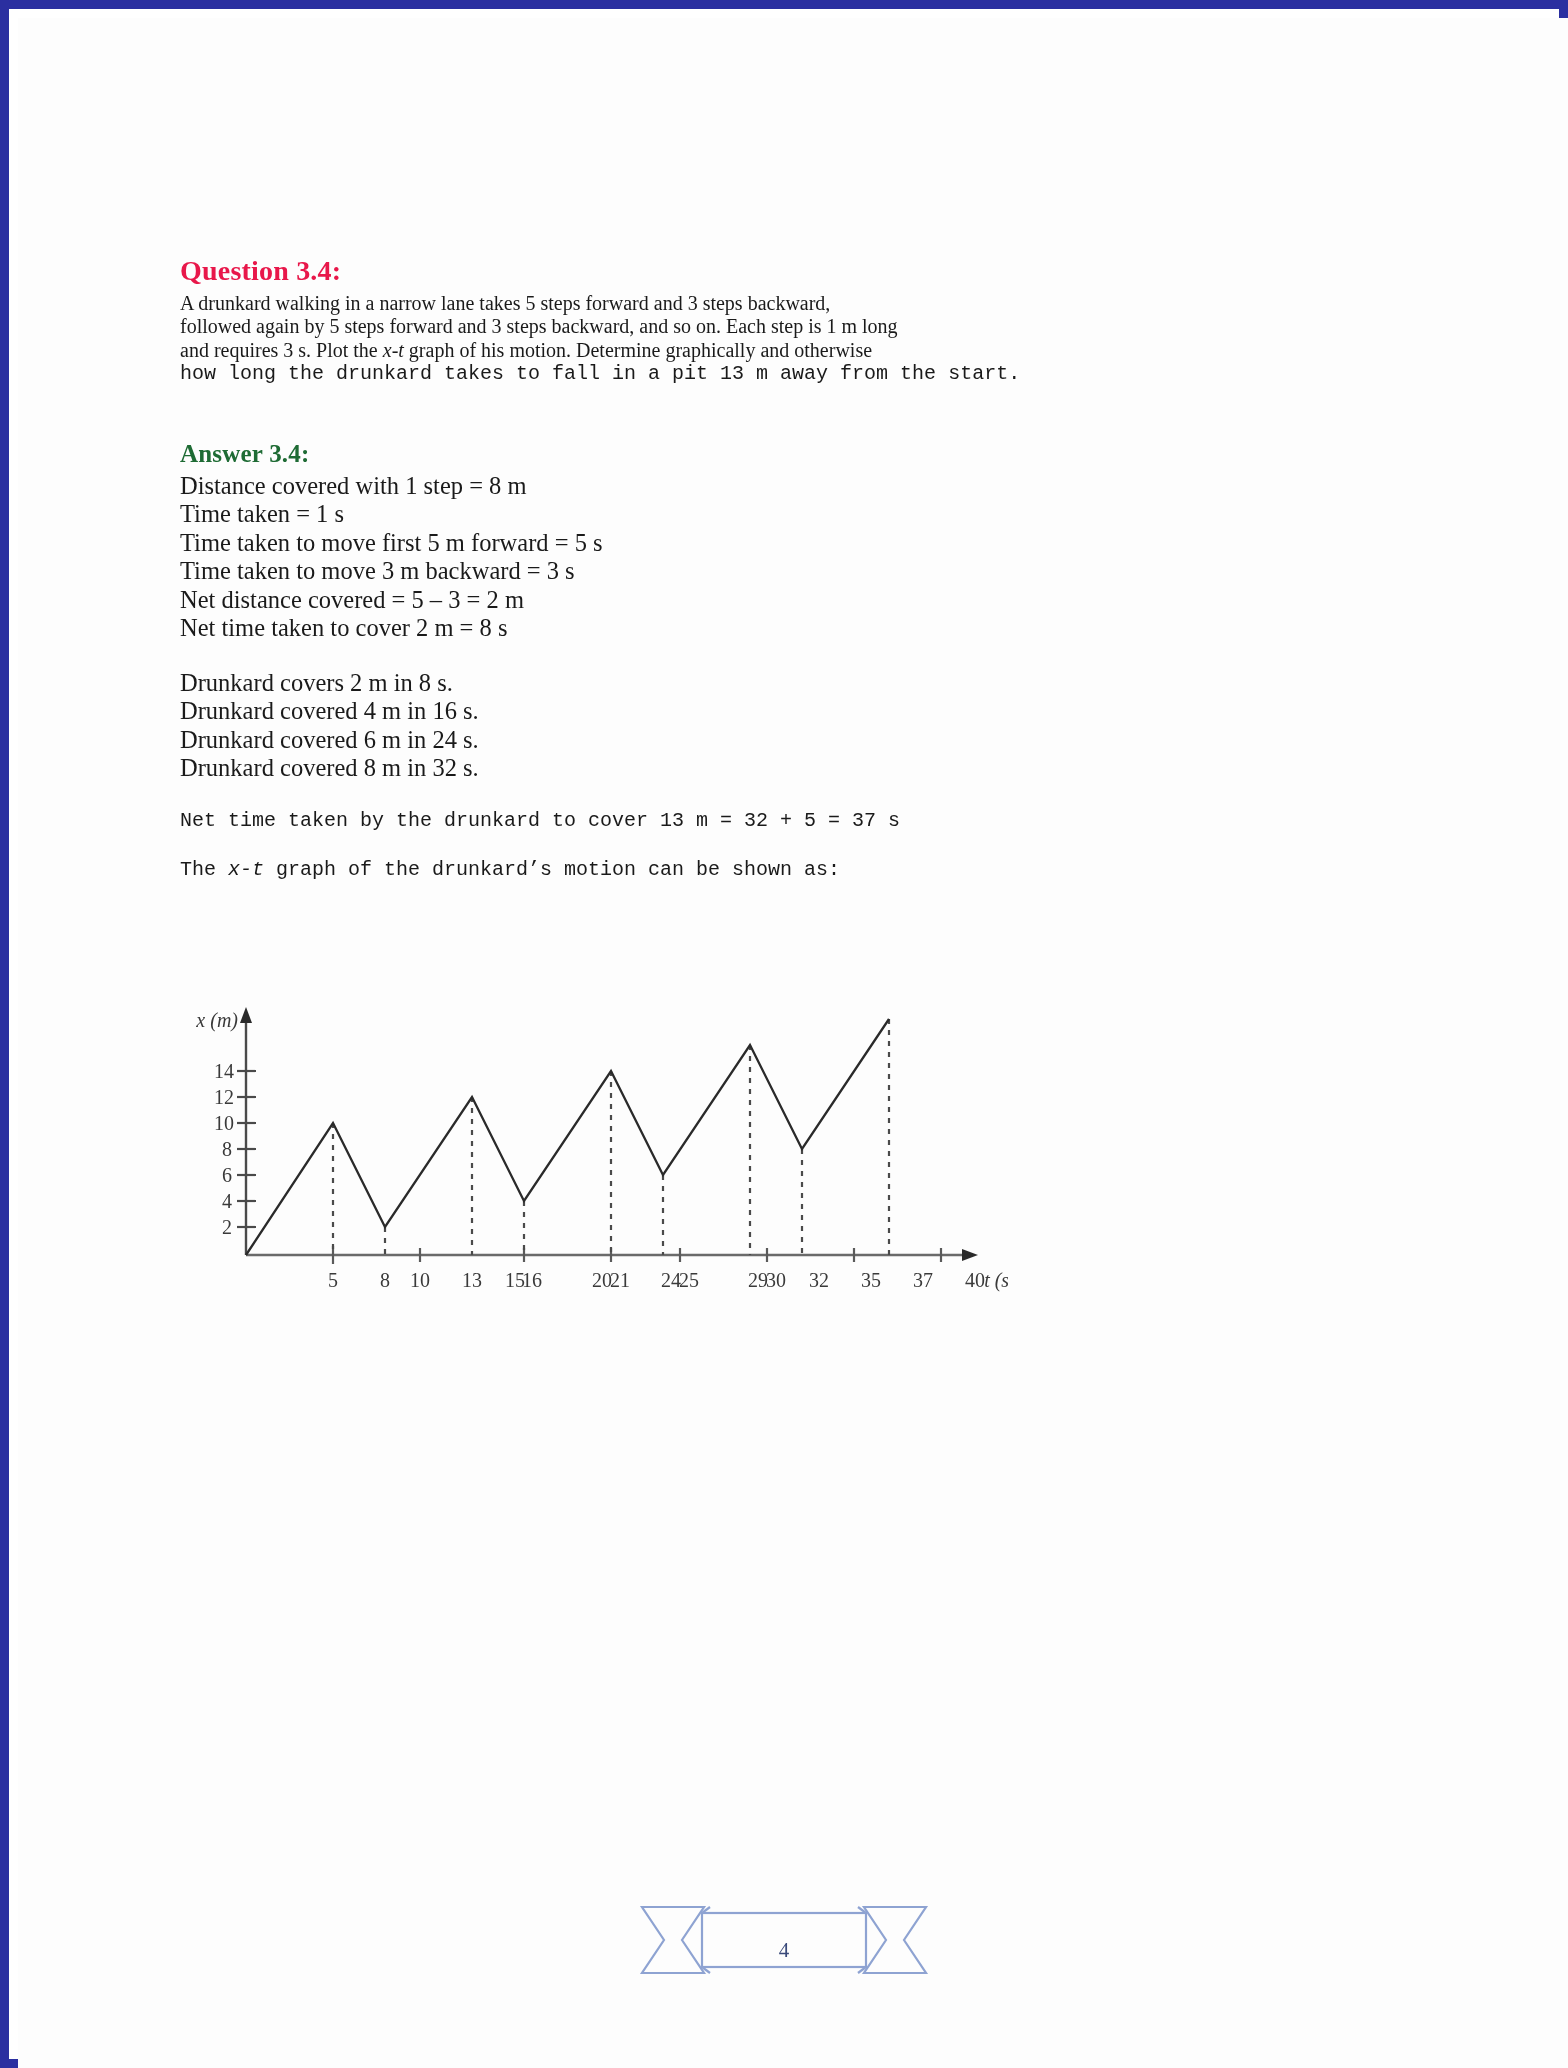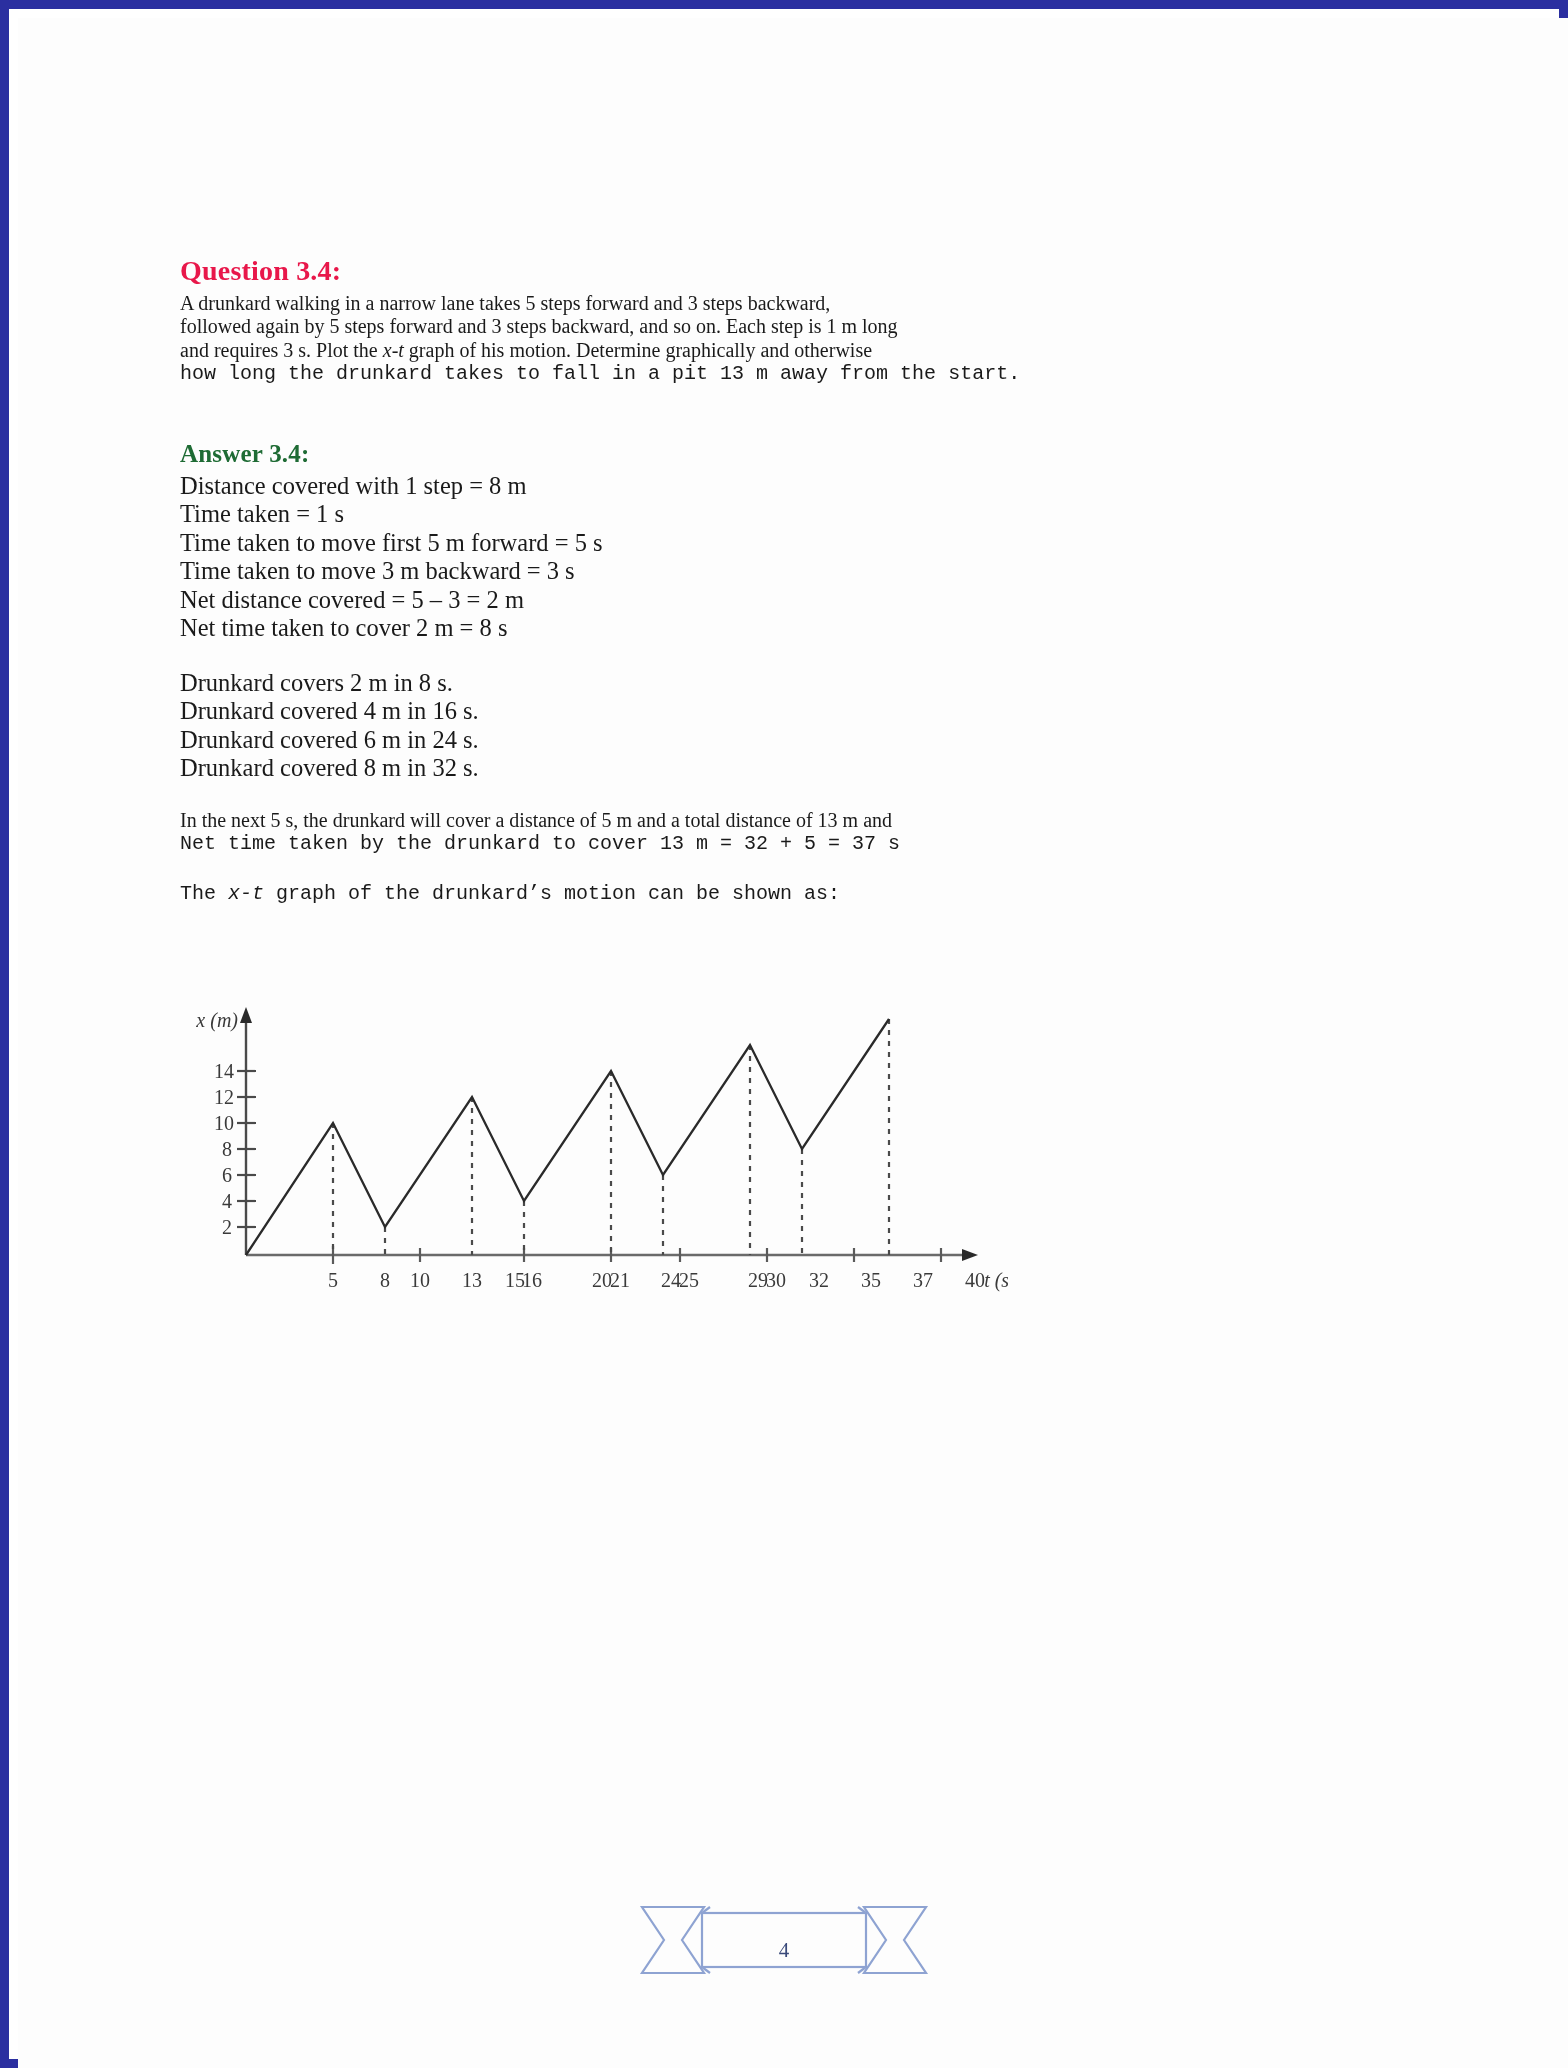--- a/index.html
+++ b/index.html
@@ -148,21 +148,20 @@
   <div>
     <div class="line">Drunkard covers 2 m in 8 s.</div>
     <div class="line">Drunkard covered 4 m in 16 s.</div>
     <div class="line">Drunkard covered 6 m in 24 s.</div>
     <div class="line">Drunkard covered 8 m in 32 s.</div>
   </div>
 
   <div class="gap-sm"></div>
 
   <div>
-    <div class="para">In the next 5 s, the drunkard will cover a distance of 5 m and a total distance of 13 m and</div>
     <div class="para left">Net time taken by the drunkard to cover 13 m = 32 + 5 = 37 s</div>
   </div>
 
   <div class="gap-sm"></div>
 
   <div class="para left"><span>The </span><span class="ital">x-t</span><span> graph of the drunkard’s motion can be shown as:</span></div>
 
 </div>
 
 <div id="graph-wrap">

